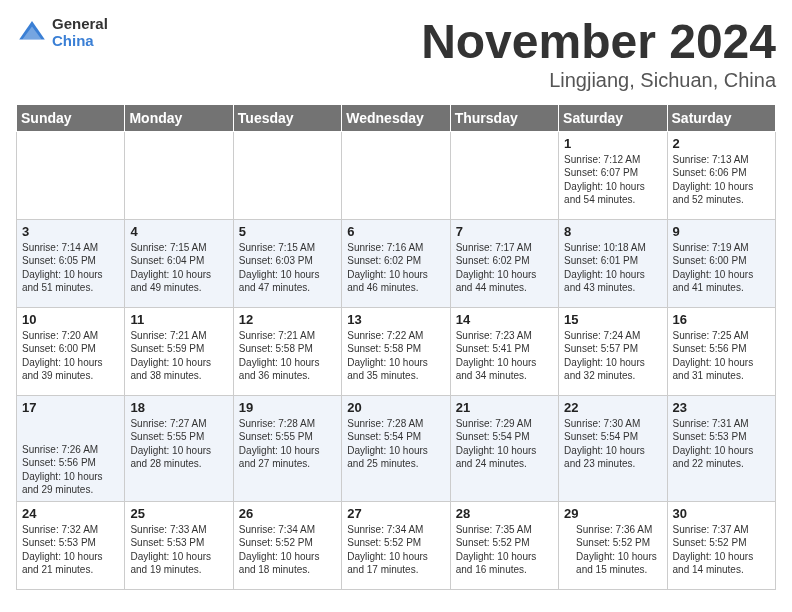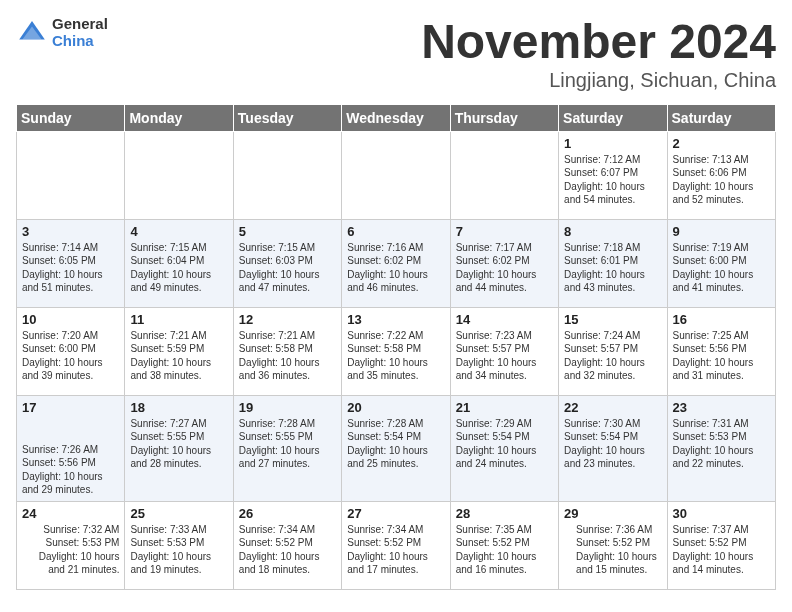--- a/index.html
+++ b/index.html
@@ -180,21 +180,21 @@
         </td>
         <td>
           <span class="day-number">7</span>
           <div class="day-info" style="white-space: pre-line;">Sunrise: 7:17 AM
 Sunset: 6:02 PM
 Daylight: 10 hours
 and 44 minutes.</div>
         </td>
         <td>
           <span class="day-number">8</span>
-          <div class="day-info" style="white-space: pre-line;">Sunrise: 7:18 AM
+          <div class="day-info" style="white-space: pre-line;">Sunrise: 10:18 AM
 Sunset: 6:01 PM
 Daylight: 10 hours
 and 43 minutes.</div>
         </td>
         <td>
           <span class="day-number">9</span>
           <div class="day-info" style="white-space: pre-line;">Sunrise: 7:19 AM
 Sunset: 6:00 PM
 Daylight: 10 hours
 and 41 minutes.</div>
@@ -225,21 +225,21 @@
         <td>
           <span class="day-number">13</span>
           <div class="day-info" style="white-space: pre-line;">Sunrise: 7:22 AM
 Sunset: 5:58 PM
 Daylight: 10 hours
 and 35 minutes.</div>
         </td>
         <td>
           <span class="day-number">14</span>
           <div class="day-info" style="white-space: pre-line;">Sunrise: 7:23 AM
-Sunset: 5:57 PM
+Sunset: 5:41 PM
 Daylight: 10 hours
 and 34 minutes.</div>
         </td>
         <td>
           <span class="day-number">15</span>
           <div class="day-info" style="white-space: pre-line;">Sunrise: 7:24 AM
 Sunset: 5:57 PM
 Daylight: 10 hours
 and 32 minutes.</div>
         </td>
@@ -298,21 +298,21 @@
           <span class="day-number">23</span>
           <div class="day-info" style="white-space: pre-line;">Sunrise: 7:31 AM
 Sunset: 5:53 PM
 Daylight: 10 hours
 and 22 minutes.</div>
         </td>
       </tr>
       <tr>
         <td>
           <span class="day-number">24</span>
-          <div class="day-info" style="white-space: pre-line; text-align: right;">Sunrise: 7:32 AM
+          <div class="day-info" style="white-space: pre-line;">Sunrise: 7:32 AM
 Sunset: 5:53 PM
 Daylight: 10 hours
 and 21 minutes.</div>
         </td>
         <td>
           <span class="day-number">25</span>
           <div class="day-info" style="white-space: pre-line;">Sunrise: 7:33 AM
 Sunset: 5:53 PM
 Daylight: 10 hours
 and 19 minutes.</div>

